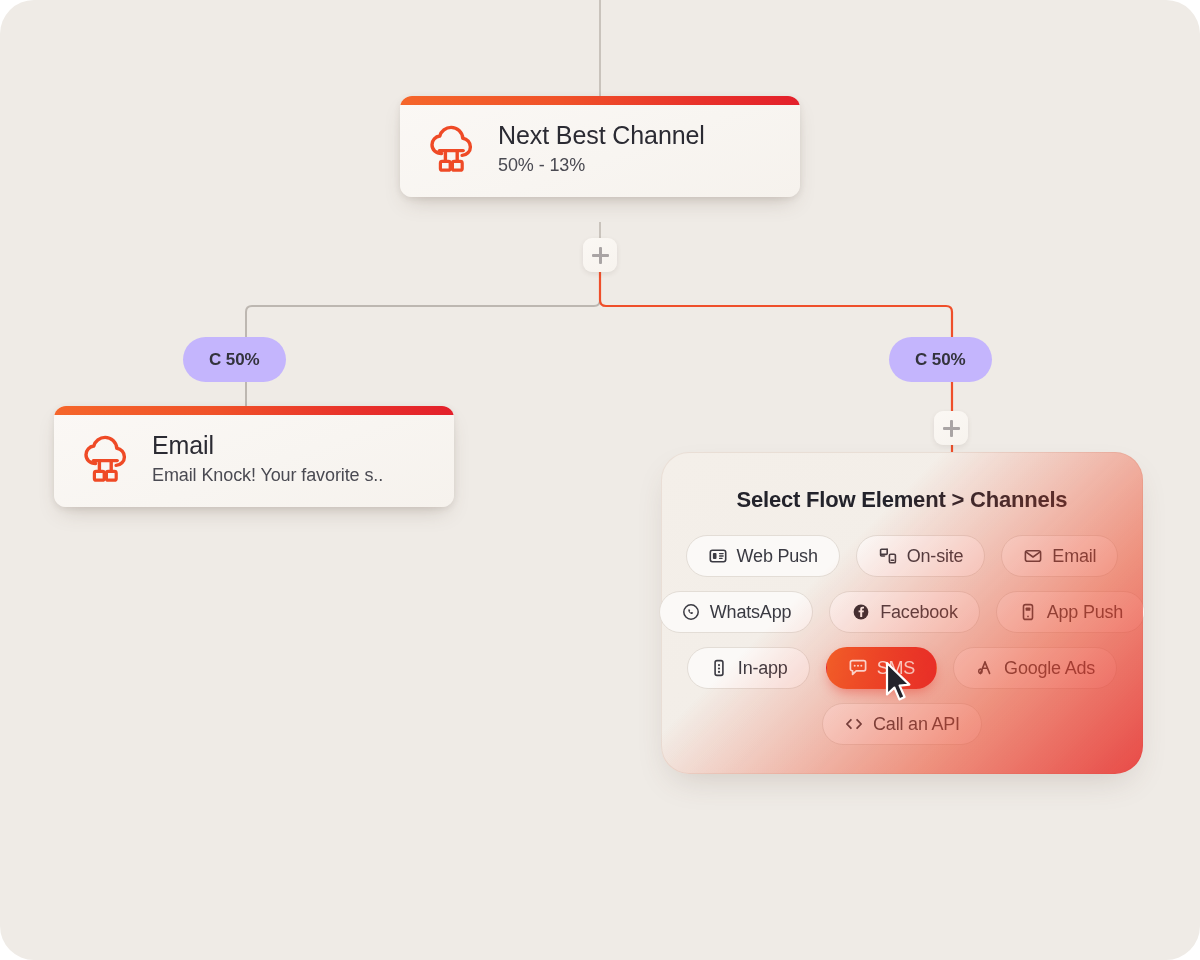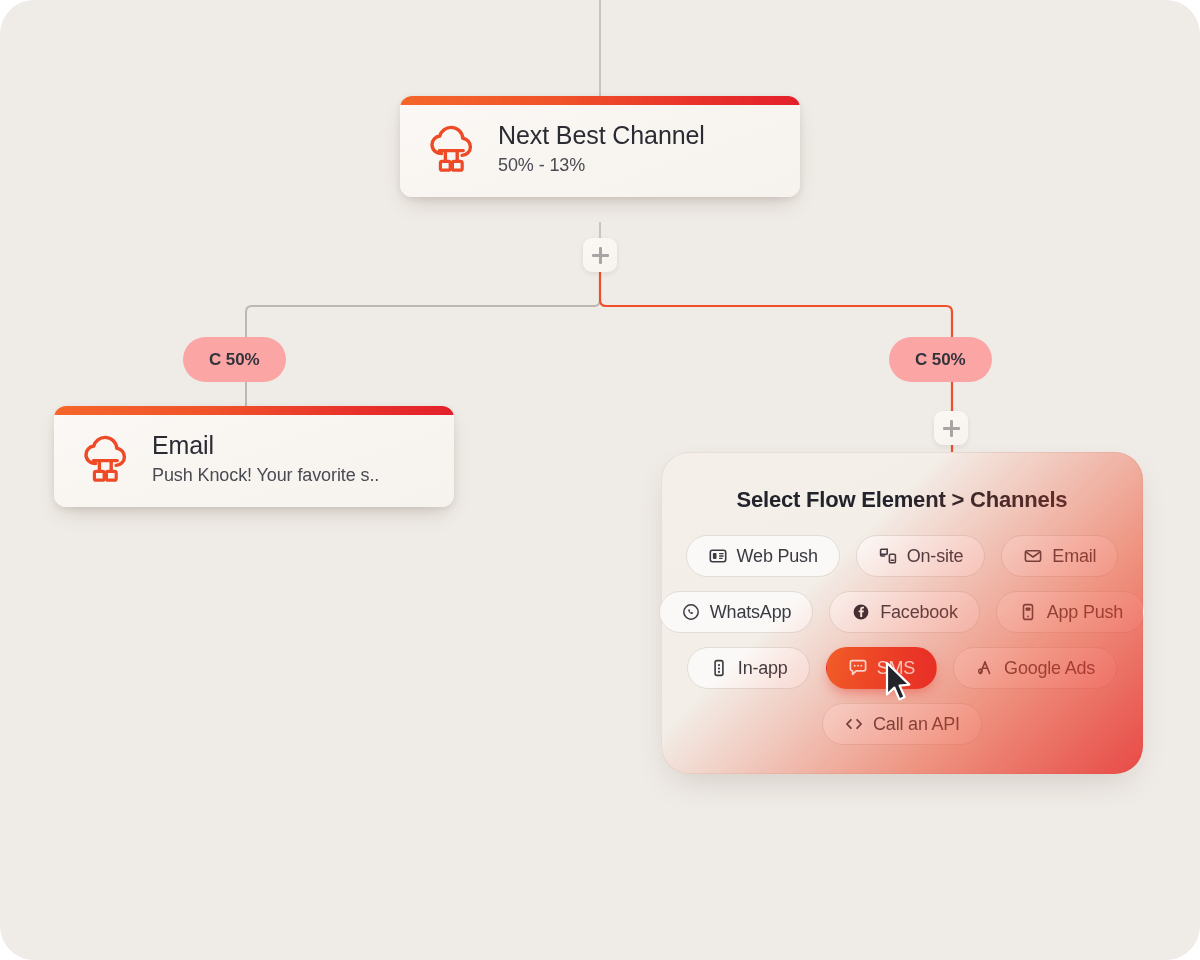--- a/index.html
+++ b/index.html
@@ -76,21 +76,21 @@
 
   
   .branch-pill {
     position: absolute;
     height: 45px;
     padding: 0 26px;
     display: flex;
     align-items: center;
     justify-content: center;
     border-radius: 23px;
-    background: #fca5a5;
+    background: #c4b5fd;
     color: #33333C;
     font-size: 17px;
     font-weight: bold;
     letter-spacing: -0.1px;
     white-space: nowrap;
   }
   #pill-left  { left: 183px; top: 337px; }
   #pill-right { left: 889px; top: 337px; }
 
   
@@ -245,21 +245,21 @@
           <path d="M16.6 28.5 C10.9 28.5 7 24.6 7 19.7 C7 15.2 10.4 11.5 14.8 11.0 C16.1 6.0 20.7 2.4 26.1 2.4 C32.3 2.4 37.4 7.2 37.8 13.3 C42.2 13.9 45.4 17.5 45.4 21.9 C45.4 26.5 41.7 30.2 37.1 30.4" stroke="#EF4A26" stroke-width="3.4" stroke-linecap="round" stroke-linejoin="round"></path>
           <path d="M14.4 25.6 L38.2 25.6" stroke="#EF4A26" stroke-width="3.4" stroke-linecap="round"></path>
           <path d="M20.4 25.6 L20.4 36.2" stroke="#EF4A26" stroke-width="3.4" stroke-linecap="round"></path>
           <path d="M32.2 25.6 L32.2 36.2" stroke="#EF4A26" stroke-width="3.4" stroke-linecap="round"></path>
           <rect x="15.4" y="36.4" width="9.8" height="8.8" rx="1.8" stroke="#EF4A26" stroke-width="3.2"></rect>
           <rect x="27.4" y="36.4" width="9.8" height="8.8" rx="1.8" stroke="#EF4A26" stroke-width="3.2"></rect>
         </svg>
       </div>
       <div class="card-text">
         <div class="card-title">Email</div>
-        <div class="card-sub">Push Knock! Your favorite s..</div>
+        <div class="card-sub">Email Knock! Your favorite s..</div>
       </div>
     </div>
   </div>
 
   <div class="branch-pill" id="pill-left">C 50%</div>
   <div class="branch-pill" id="pill-right">C 50%</div>
 
   <div class="plus-btn" id="plus-top"></div>
   <div class="plus-btn" id="plus-right"></div>
 

